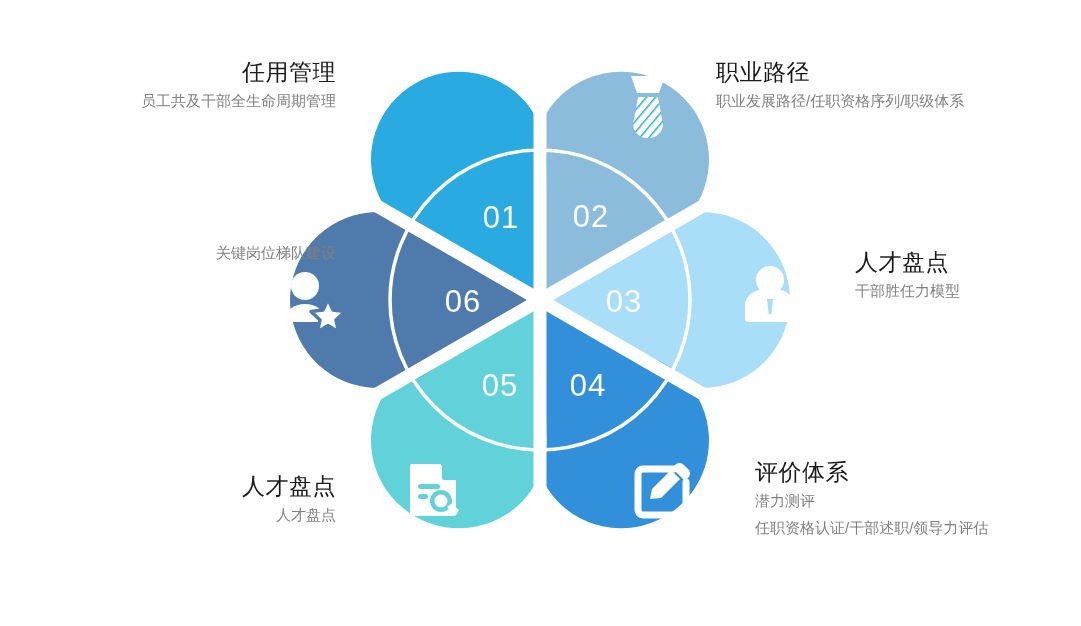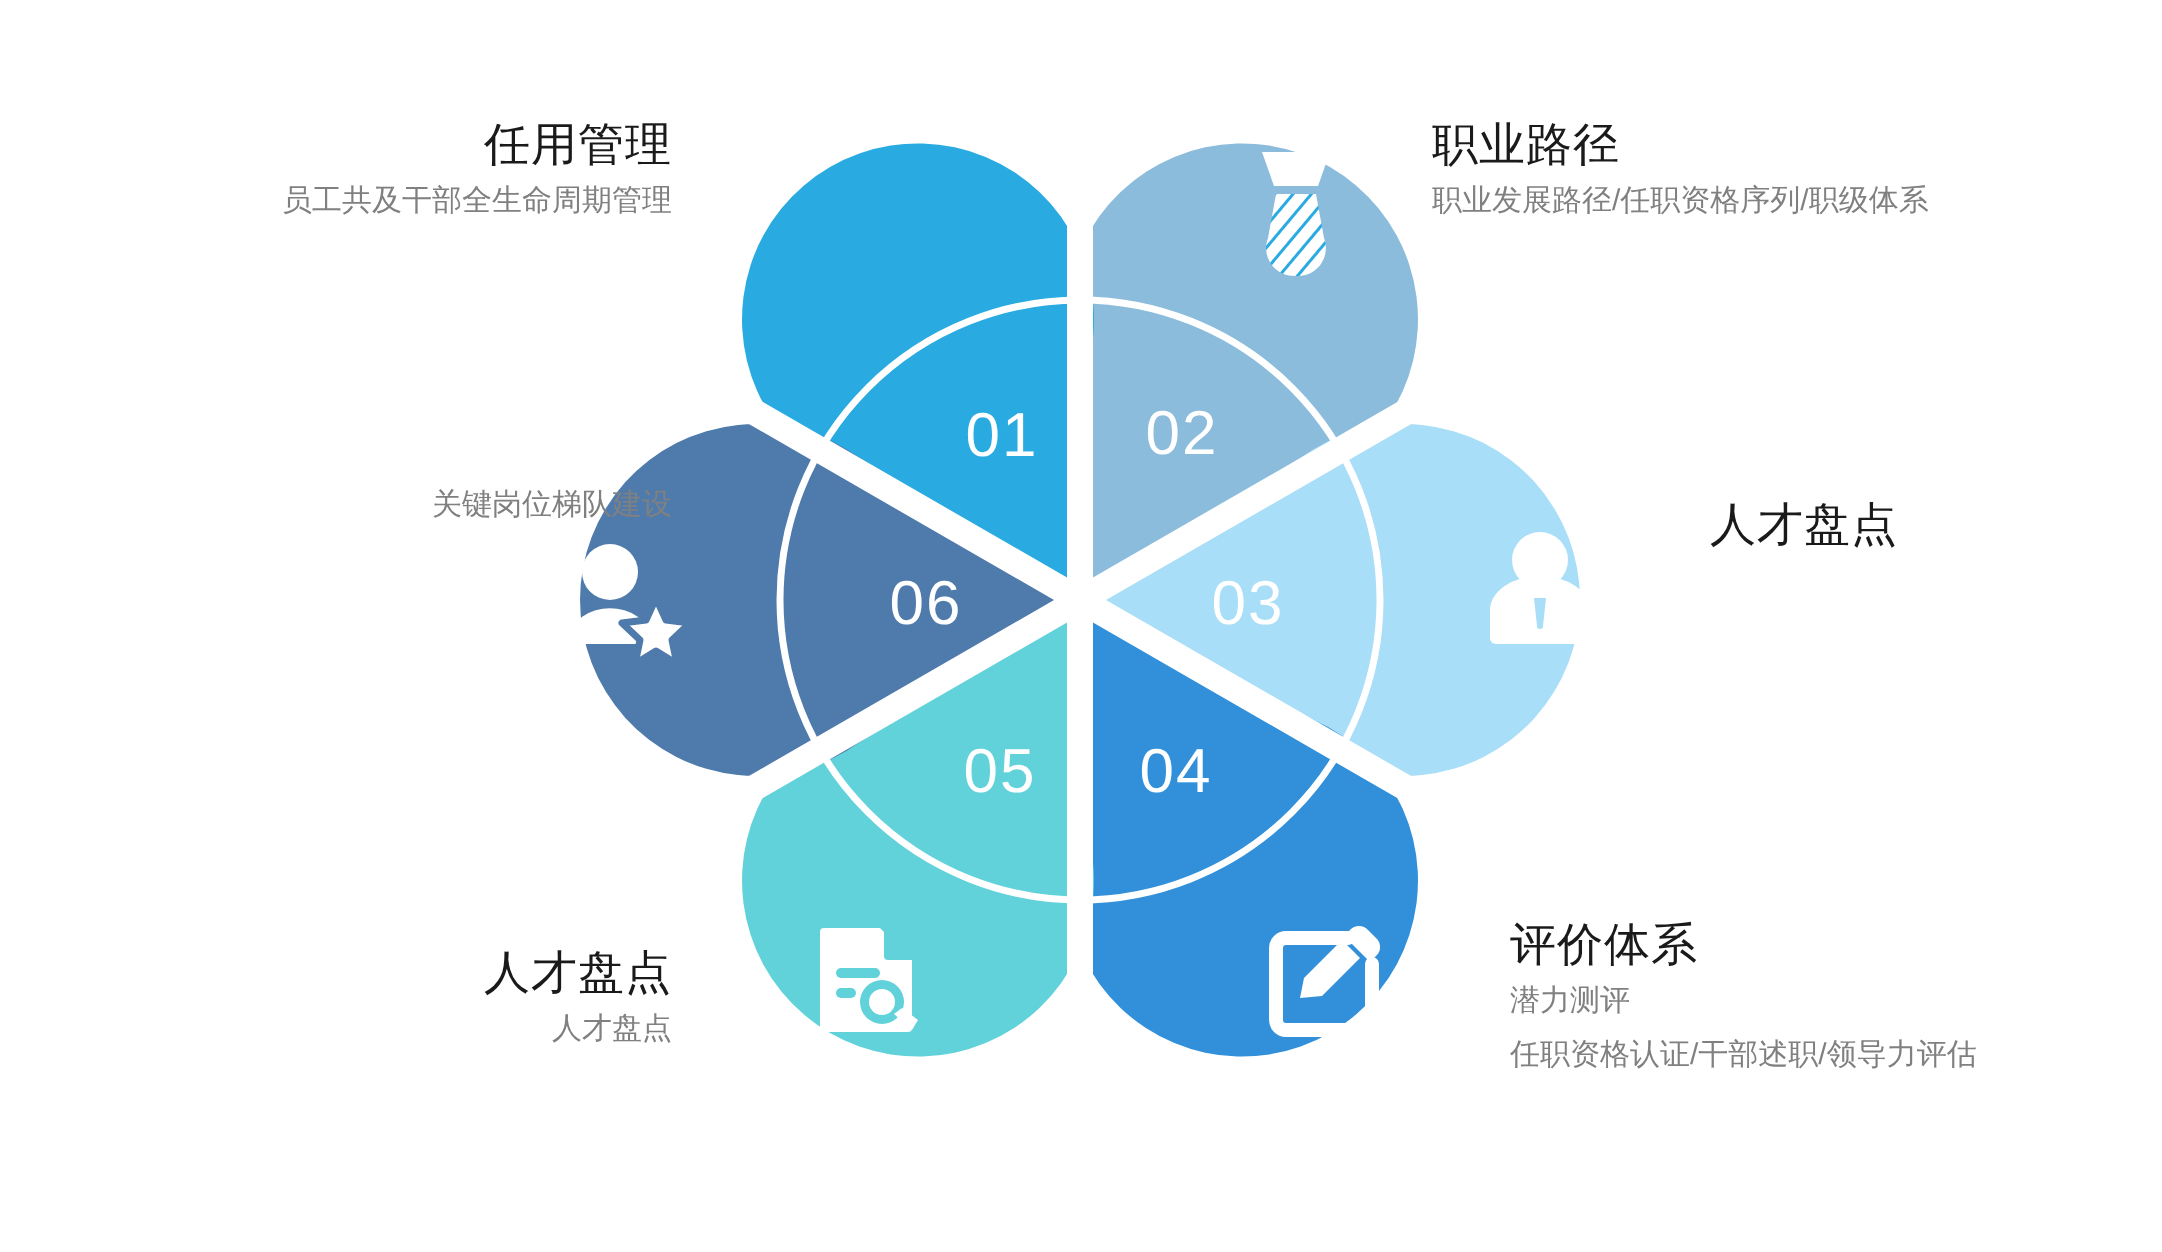--- a/index.html
+++ b/index.html
@@ -165,20 +165,21 @@
   <div class="label-sub">员工共及干部全生命周期管理</div>
 </div>
 
 <div class="label-block align-left" id="lbl-02">
   <div class="label-title">职业路径</div>
   <div class="label-sub">职业发展路径/任职资格序列/职级体系</div>
 </div>
 
 <div class="label-block align-left" id="lbl-03">
   <div class="label-title">人才盘点</div>
+  <div class="label-sub">干部胜任力模型</div>
 </div>
 
 <div class="label-block align-left" id="lbl-04">
   <div class="label-title">评价体系</div>
   <div class="label-sub">潜力测评</div>
   <div class="label-sub">任职资格认证/干部述职/领导力评估</div>
 </div>
 
 <div class="label-block align-right" id="lbl-05">
   <div class="label-title">人才盘点</div>

